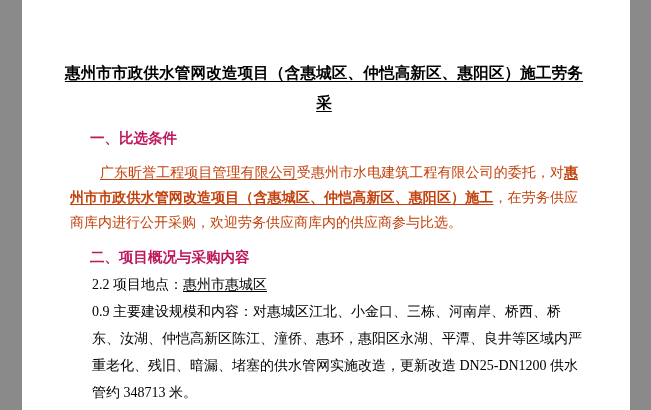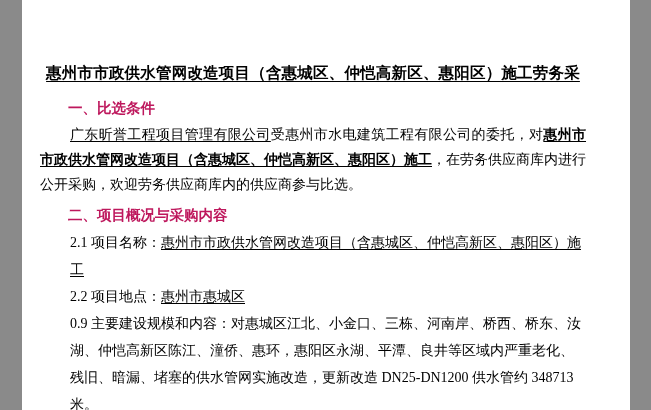--- a/index.html
+++ b/index.html
@@ -14,21 +14,21 @@
     font-family: "Liberation Serif", serif;
   }
   .page {
     position: absolute;
     left: 22px;
     top: 0;
     width: 608px;
     height: 410px;
     background: #ffffff;
     box-sizing: border-box;
-    padding: 58px 44px 0 18px;
+    padding: 58px 44px 0 40px;
     overflow: hidden;
   }
   .title {
     text-align: center;
     font-family: "Liberation Sans", sans-serif;
     font-weight: bold;
     font-size: 15.5px;
     line-height: 30px;
     letter-spacing: 0.2px;
     color: #000;
@@ -43,23 +43,23 @@
     font-weight: bold;
     font-size: 14.5px;
     line-height: 28px;
     color: #be185d;
     margin: 4px 0 0 0;
     padding-left: 28px;
   }
   .para {
     font-size: 14px;
     line-height: 25px;
-    color: #000000;
+    color: #c2410c;
     text-align: justify;
-    margin: 0;
+    margin: 8px;
     text-indent: 30px;
   }
   .item {
     font-size: 14px;
     line-height: 27px;
     color: #000;
     margin: 0;
     padding-left: 30px;
   }
   .item-body {
@@ -107,19 +107,18 @@
   <h1 class="title">
     <span class="u">惠州市市政供水管网改造项目（含惠城区、仲恺高新区、惠阳区）施工劳务采</span><br>
   </h1>
 
   <h2 class="heading">一、比选条件</h2>
 
   <p class="para"><span class="ul">广东昕誉工程项目管理有限公司</span><span>受惠州市水电建筑工程有限公司的委托，对</span><span class="bold-ul">惠州市市政供水管网改造项目（含惠城区、仲恺高新区、惠阳区）施工</span><span>，在劳务供应商库内进行公开采购，欢迎劳务供应商库内的供应商参与比选。</span></p>
 
   <h2 class="heading">二、项目概况与采购内容</h2>
 
-  <p class="item"><span>2.1 项目名称：</span><span class="ul">惠州市市政供水管网改造项目（含惠城区、仲恺高新区、惠阳区）施工</span></p>
 
   <p class="item"><span>2.2 项目地点：</span><span class="ul">惠州市惠城区</span></p>
 
   <p class="item"><span>0.9 主要建设规模和内容：</span><span class="item-body">对惠城区江北、小金口、三栋、河南岸、桥西、桥东、汝湖、仲恺高新区陈江、潼侨、惠环，惠阳区永湖、平潭、良井等区域内严重老化、残旧、暗漏、堵塞的供水管网实施改造，更新改造 DN25-DN1200 供水管约 348713 米。</span></p>
 
 </div>
 
 </body></html>

